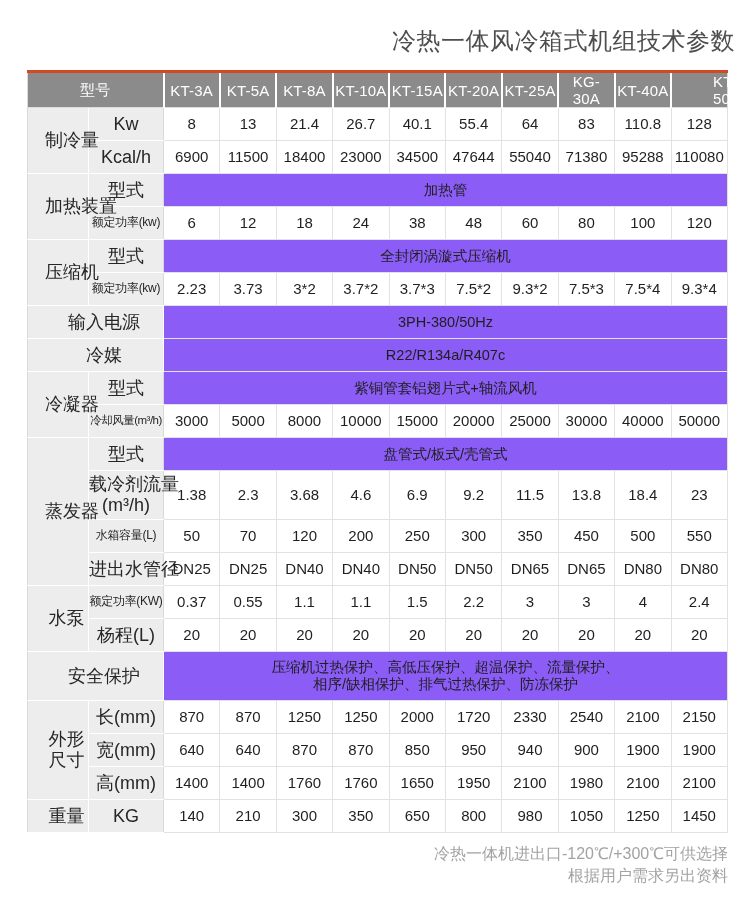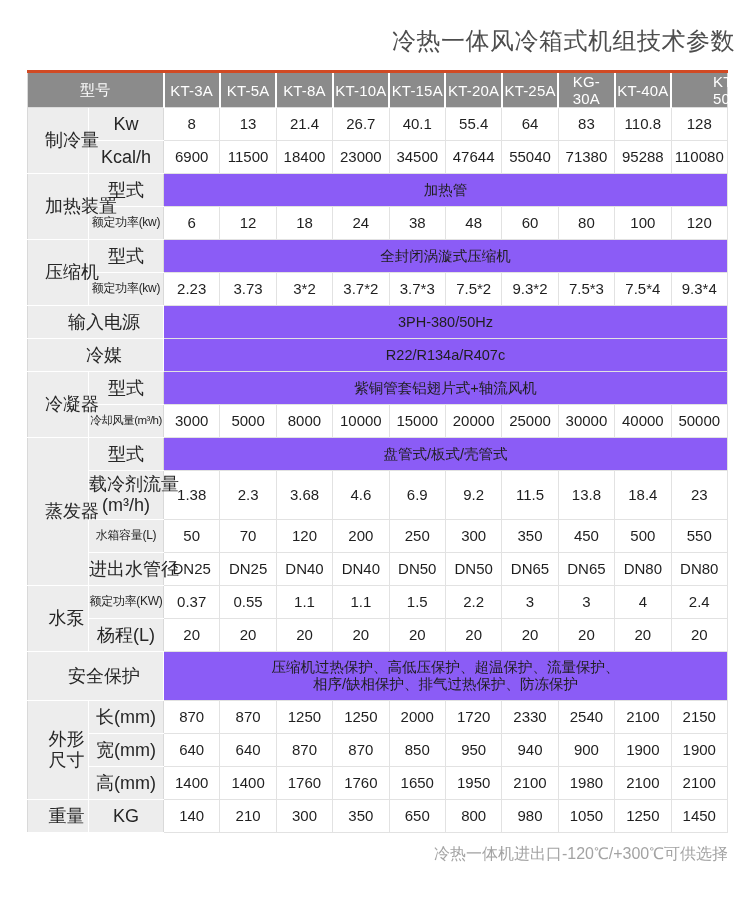--- a/index.html
+++ b/index.html
@@ -341,15 +341,16 @@
             <td class="val">1050</td>
             <td class="val">1250</td>
             <td class="val">1450</td>
           </tr>
         </tbody>
     </table>
   </div>
 
   <div class="footer">
     <div>冷热一体机进出口-120℃/+300℃可供选择</div>
+    <div>根据用户需求另出资料</div>
   </div>
 
 </div>
 
 </body></html>

